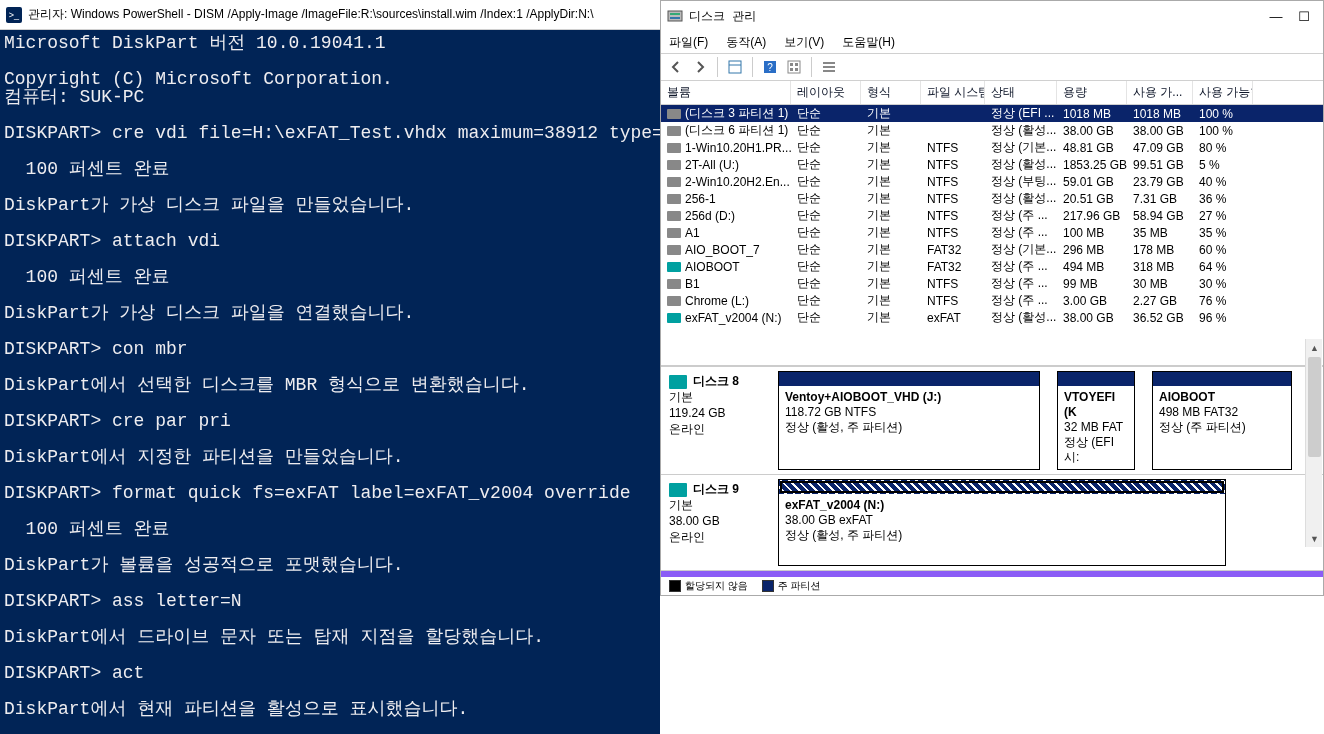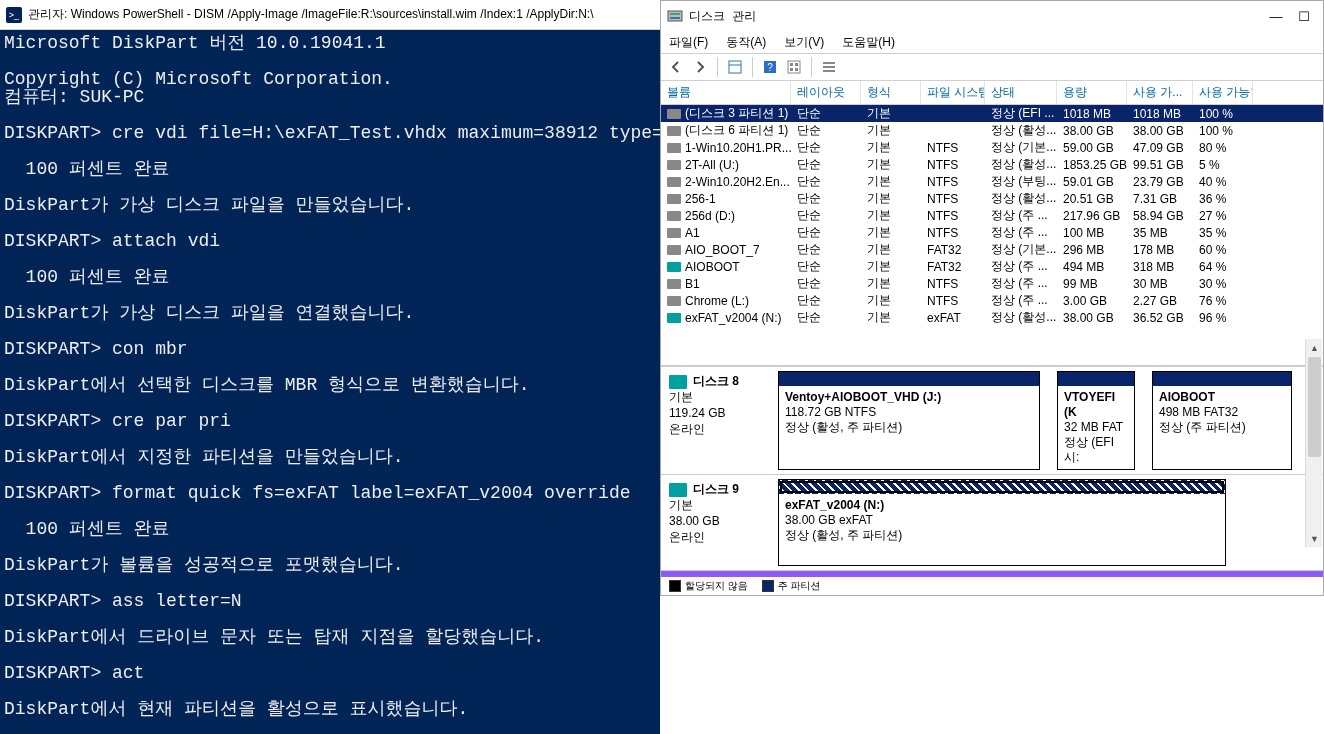--- a/index.html
+++ b/index.html
@@ -25,21 +25,21 @@
 .dm-menubar { height: 22px; display: flex; align-items: center; padding: 0 8px; gap: 18px; font-size: 12px; }
 .dm-menu-item { cursor: default; }
 
 .dm-toolbar { height: 28px; border-top: 1px solid #d0d0d0; border-bottom: 1px solid #d0d0d0; display: flex; align-items: center; padding: 0 4px; gap: 2px; }
 .tb-btn { width: 22px; height: 22px; display: flex; align-items: center; justify-content: center; border: 1px solid transparent; }
 .tb-sep { width: 1px; height: 20px; background: #ccc; margin: 0 4px; }
 
 
 .vol-table { flex: 1; overflow: hidden; font-size: 12px; border-bottom: 1px solid #ccc; }
 .vol-head { display: flex; background: #fff; border-bottom: 1px solid #d0d0d0; }
-.vol-head-cell { padding: 3px 6px; border-right: 1px solid #e4e4e4; font-weight: normal; color: #0369a1; white-space: nowrap; overflow: hidden; }
+.vol-head-cell { padding: 3px 6px; border-right: 1px solid #e4e4e4; font-weight: normal; color: #0f172a; white-space: nowrap; overflow: hidden; }
 .vol-body { }
 .vol-row { display: flex; height: 17px; align-items: center; }
 .vol-row.selected { background: #0a246a; color: #fff; }
 .vol-cell { padding: 0 6px; white-space: nowrap; overflow: hidden; }
 .vol-icon { width: 14px; height: 10px; display: inline-block; margin-right: 4px; vertical-align: middle; border-radius: 1px; }
 .vol-icon.gray { background: #888; }
 .vol-icon.teal { background: #00a0a0; }
 
 .c-vol { width: 130px; }
 .c-lay { width: 70px; font-family: Liberation Serif, serif; }
@@ -236,21 +236,21 @@
           <div class="vol-cell c-cap">38.00 GB</div>
           <div class="vol-cell c-avail">38.00 GB</div>
           <div class="vol-cell c-pct">100 %</div>
         </div>
         <div class="vol-row">
           <div class="vol-cell c-vol"><span class="vol-icon gray"></span>1-Win10.20H1.PR...</div>
           <div class="vol-cell c-lay">단순</div>
           <div class="vol-cell c-type">기본</div>
           <div class="vol-cell c-fs">NTFS</div>
           <div class="vol-cell c-stat">정상 (기본...</div>
-          <div class="vol-cell c-cap">59.00 GB</div>
+          <div class="vol-cell c-cap">48.81 GB</div>
           <div class="vol-cell c-avail">47.09 GB</div>
           <div class="vol-cell c-pct">80 %</div>
         </div>
         <div class="vol-row">
           <div class="vol-cell c-vol"><span class="vol-icon gray"></span>2T-All (U:)</div>
           <div class="vol-cell c-lay">단순</div>
           <div class="vol-cell c-type">기본</div>
           <div class="vol-cell c-fs">NTFS</div>
           <div class="vol-cell c-stat">정상 (활성...</div>
           <div class="vol-cell c-cap">1853.25 GB</div>

